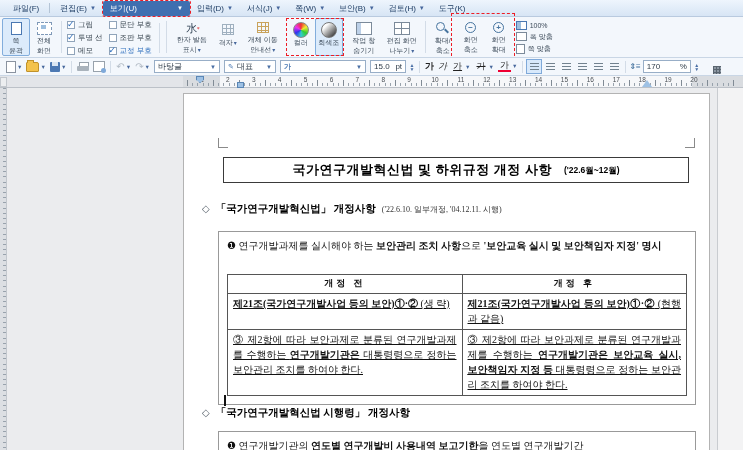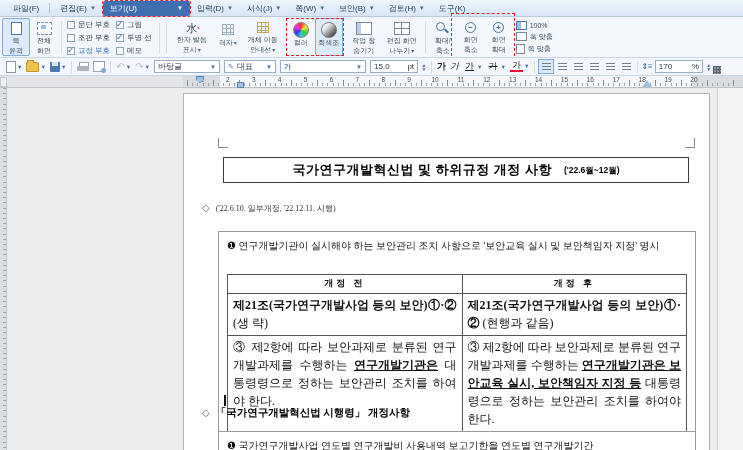--- a/index.html
+++ b/index.html
@@ -129,25 +129,25 @@
     display:flex;align-items:center;justify-content:center;gap:12px;background:#fff;}
   .titlebox .t{font-family:"Liberation Sans",sans-serif;font-weight:bold;font-size:13px;letter-spacing:0.5px;color:#000;}
   .titlebox .ts{font-family:"Liberation Sans",sans-serif;font-weight:bold;font-size:8.5px;color:#000;padding-top:2px;}
   .secthead{position:absolute;left:18px;display:flex;align-items:baseline;gap:6px;white-space:nowrap;}
   .secthead .dia{font-size:10px;color:#5a646e;}
   .secthead .st{font-size:10.5px;font-weight:bold;color:#000;}
   .secthead .ss{font-size:8px;color:#333;}
   .notebox{position:absolute;left:34px;width:478px;border:1.5px solid #999;box-sizing:border-box;background:#fff;padding:6px 8px 8px;}
   .notep{font-size:10px;line-height:1.55;text-align:justify;word-break:break-all;padding-left:14px;text-indent:-14px;}
   .notep .bu{font-size:10px;}
-  .notep b{font-weight:normal;}
+  .notep b{font-weight:bold;}
   .rtable{width:100%;border-collapse:collapse;margin-top:20px;table-layout:fixed;}
   .rtable th,.rtable td{border:1px solid #555;font-weight:normal;}
   .rtable th{font-size:9px;font-weight:bold;letter-spacing:3px;padding:2.5px 2px;text-align:center;}
-  .rtable td{font-size:12px;padding:2.5px 5px;vertical-align:top;line-height:1.5;text-align:justify;word-break:break-all;}
+  .rtable td{font-size:10px;padding:2.5px 5px;vertical-align:top;line-height:1.5;text-align:justify;word-break:break-all;text-decoration:underline;}
   .rtable td b{font-weight:bold;}
   .rtable td .bu2{font-weight:bold;text-decoration:underline;}
   .cursorbar{position:absolute;left:40px;top:301px;width:1.5px;height:11px;background:#111;}
 </style>
 </head>
 <body>
 
 <div id="app">
 
   <div class="menubar">
@@ -201,48 +201,48 @@
           <span class="ic-fullscreen">
             <i></i>
           </span>
         </span>
       <span>전체</span>
       <span>화면</span>
     </div>
     <div class="vsep"></div>
 
     <div class="chkcols">
+      <div class="chkcol">
+        <div class="chk checked">
+            <span class="box"></span>
+            <span>그림</span>
+          </div>
+        <div class="chk checked">
+            <span class="box"></span>
+            <span>투명 선</span>
+          </div>
+        <div class="chk">
+            <span class="box"></span>
+            <span>메모</span>
+          </div>
+      </div>
       <div class="chkcol">
         <div class="chk">
             <span class="box"></span>
             <span>문단 부호</span>
           </div>
         <div class="chk">
             <span class="box"></span>
             <span>조판 부호</span>
           </div>
         <div class="chk checked blue">
             <span class="box"></span>
             <span>교정 부호</span>
           </div>
       </div>
-      <div class="chkcol">
-        <div class="chk checked">
-            <span class="box"></span>
-            <span>그림</span>
-          </div>
-        <div class="chk checked">
-            <span class="box"></span>
-            <span>투명 선</span>
-          </div>
-        <div class="chk">
-            <span class="box"></span>
-            <span>메모</span>
-          </div>
-      </div>
       <div class="vsep"></div>
     </div>
     <div class="vsep"></div>
 
     <div class="bigbtn" style="width:42px">
       <span class="bb-ic">
           <span class="ic-hanja">水<i>＊</i></span>
         </span>
       <span>한자 발음</span>
       <span class="dar2">표시</span>
@@ -383,21 +383,21 @@
     <div class="dd" style="width:52px">
       <span class="ddic">✎</span>
       <span>대표</span>
       <span class="ddarrow">▼</span>
     </div>
     <div class="dd" style="width:86px">
       <span class="ddic">가</span>
       <span></span>
       <span class="ddarrow">▼</span>
     </div>
-    <div class="dd" style="width:48px">
+    <div class="dd" style="width:36px">
       <span>15.0</span>
       <span style="margin-left:auto">pt</span>
     </div>
     <span class="spin">
         <span>▲</span>
         <span>▼</span>
       </span>
     <div class="vsep" style="height:12px"></div>
 
     <span class="chbtn b">가</span>
@@ -490,27 +490,28 @@
       <span class="crop tl"></span>
       <span class="crop tr"></span>
 
       <div class="titlebox">
         <span class="t">국가연구개발혁신법 및 하위규정 개정 사항</span>
         <span class="ts">('22.6월~12월)</span>
       </div>
 
       <div class="secthead" style="top:108px">
         <span class="dia">◇</span>
-        <span class="ss">('22.6.10. 일부개정, '22.12.11. 시행)</span>
+        <span class="st">「국가연구개발혁신법」  개정사항</span>
+        <span class="ss">('22.6.10. 일부개정, '04.12.11. 시행)</span>
       </div>
 
       <div class="notebox" style="top:137px">
         <div class="notep">
           <span class="bu">❶</span>
-          <span>연구개발기관이 실시해야 하는 </span><b>보안관리 조치 사항</b><span>으로 </span><b>'보안교육 실시 및 보안책임자 지정' 명시</b>
+          <span>연구개발과제를 실시해야 하는 </span><b>보안관리 조치 사항</b><span>으로 </span><b>'보안교육 실시 및 보안책임자 지정' 명시</b>
         </div>
         <table class="rtable">
           <tbody>
               <tr>
             <th style="width:50%">개정 전</th>
             <th>개정 후</th>
           </tr>
           <tr>
             <td><b>제21조(국가연구개발사업 등의 보안)①·②</b><span> (생 략)</span></td>
             <td><b>제21조(국가연구개발사업 등의 보안)①·②</b><span> (현행과 같음)</span></td>
@@ -526,18 +527,18 @@
       <span class="cursorbar"></span>
 
       <div class="secthead" style="top:312px">
         <span class="dia">◇</span>
         <span class="st">「국가연구개발혁신법 시행령」  개정사항</span>
       </div>
 
       <div class="notebox" style="top:337px;height:60px">
         <div class="notep">
           <span class="bu">❶</span>
-          <span>국가연구개발사업 </span><b>연도별 연구개발비 사용내역 보고기한</b><span>을 연도별 연구개발기간</span>
+          <span>연구개발기관의 </span><b>연도별 연구개발비 사용내역 보고기한</b><span>을 연도별 연구개발기간</span>
         </div>
       </div>
     </div>
   </div>
 </div>
 
 </body></html>

